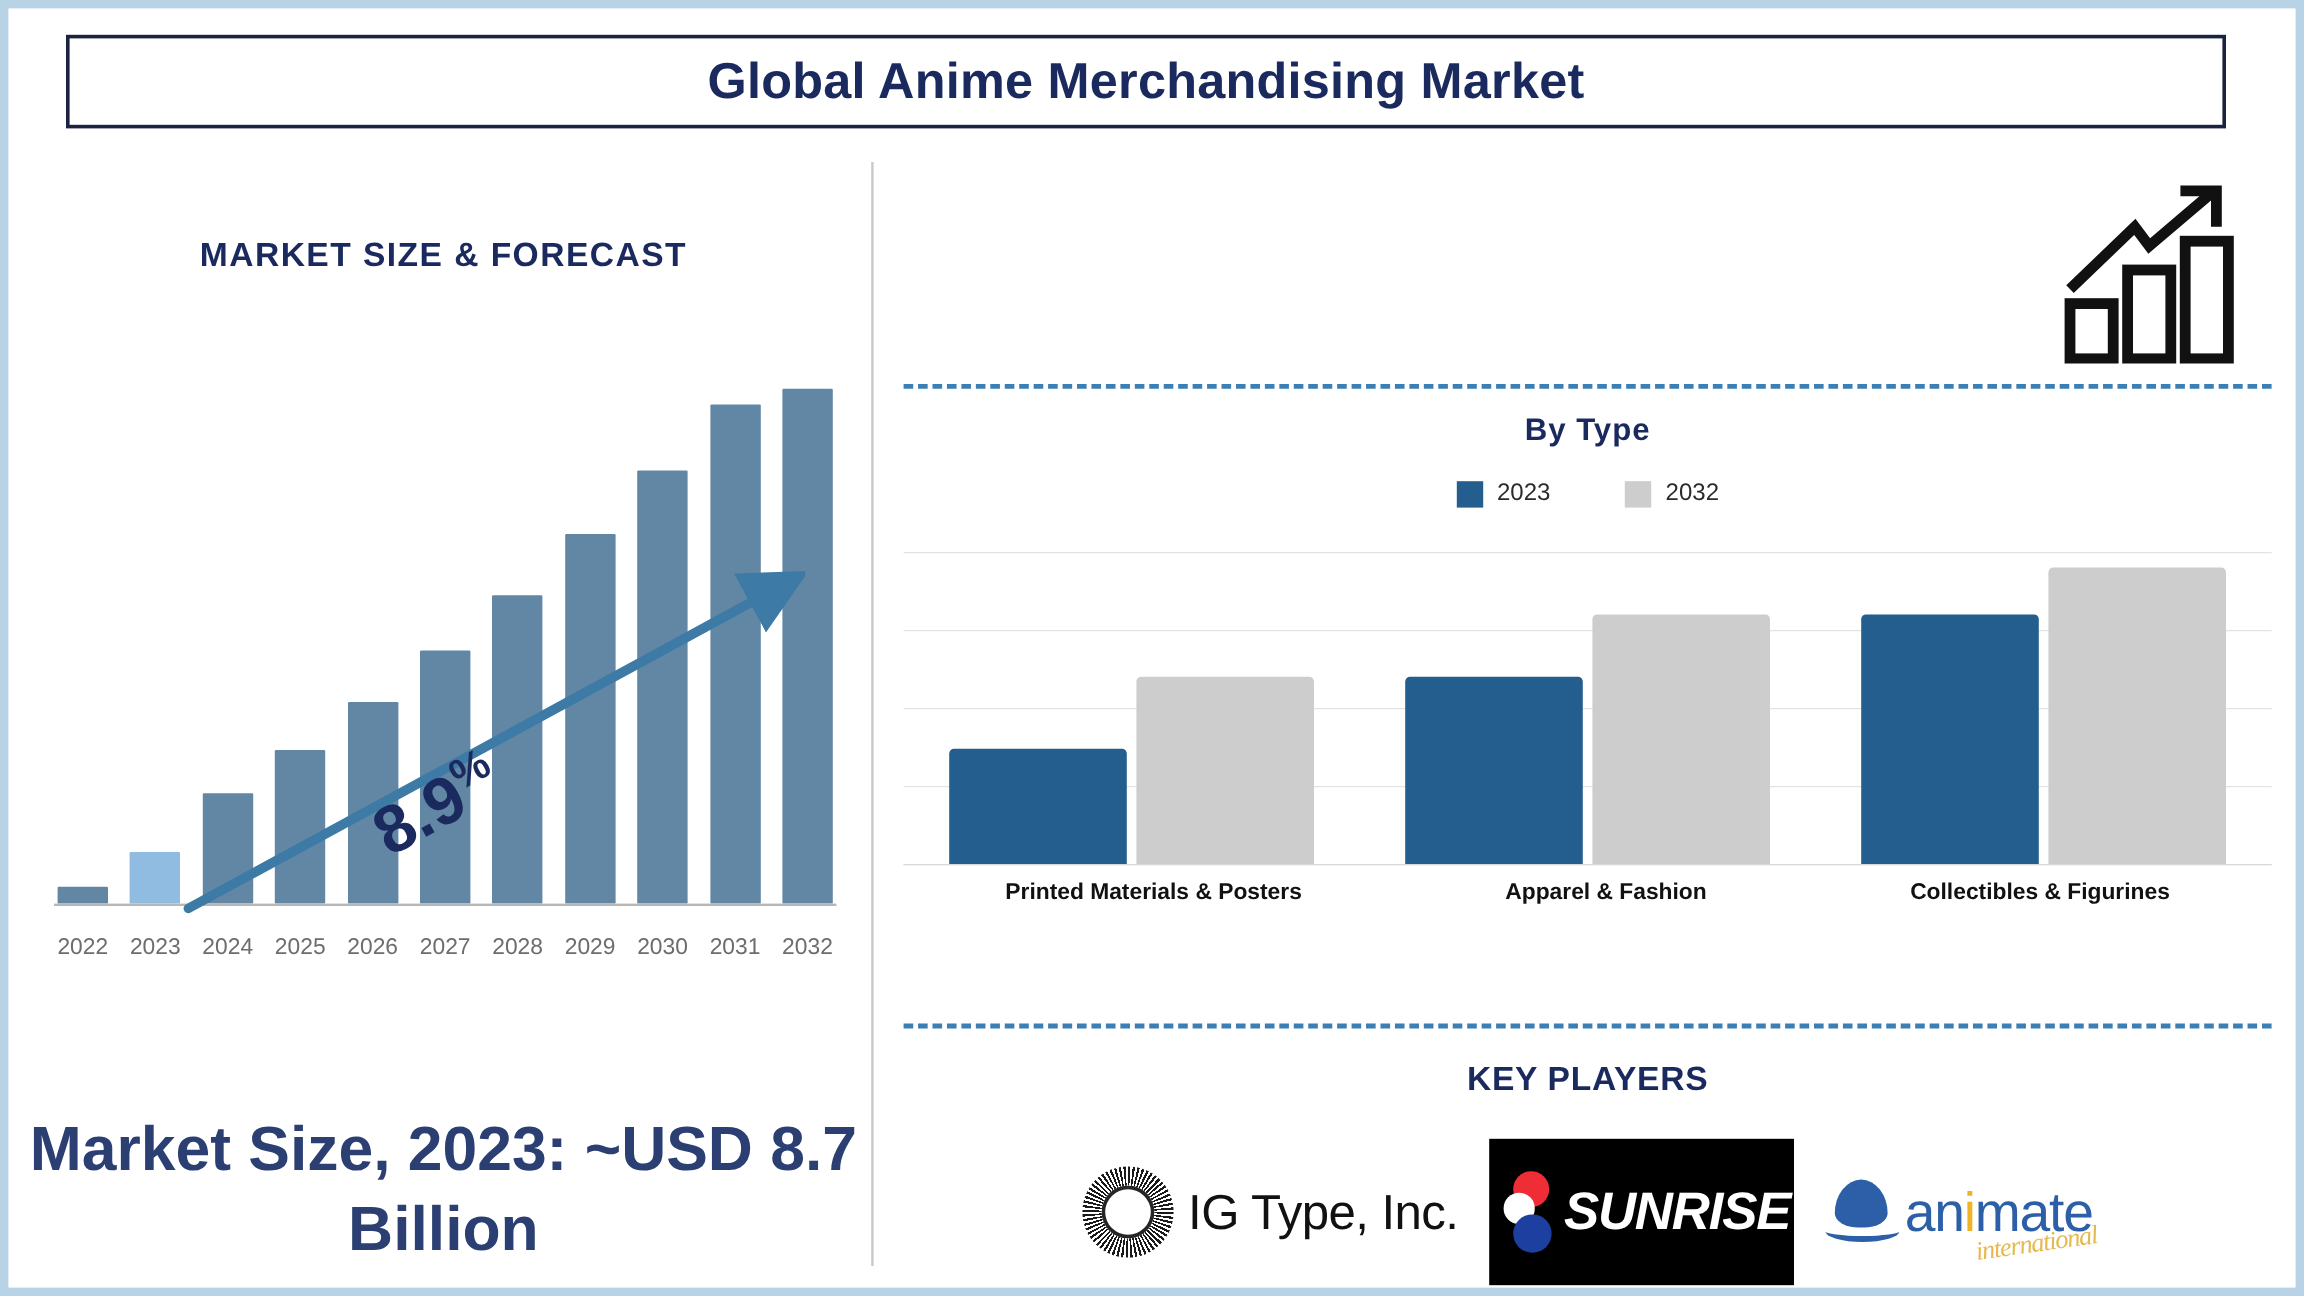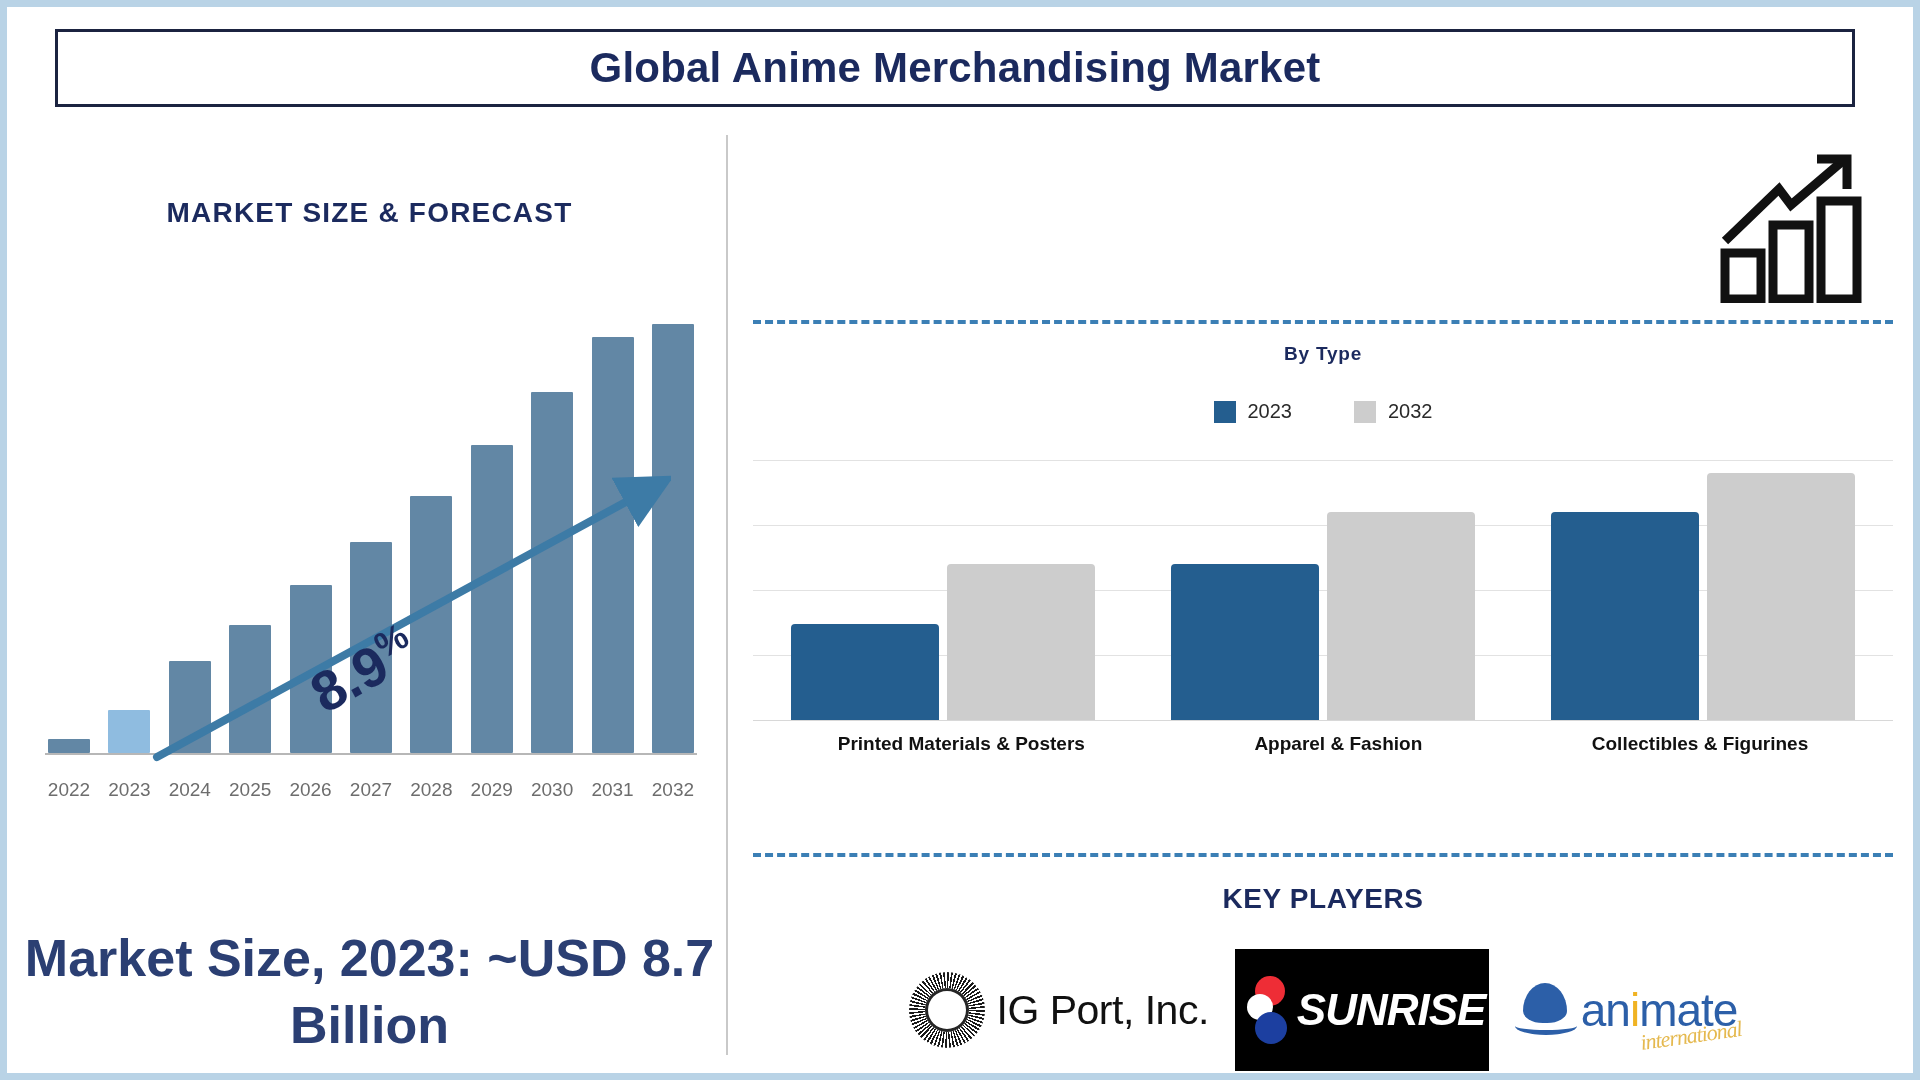--- a/index.html
+++ b/index.html
@@ -148,21 +148,21 @@
     width: 1140px; height: 0;
     border-top: 4px dashed #3b7fb5;
   }
   .dash-top { top: 185px; }
   .dash-bottom { top: 718px; }
 
   .bytype-title {
     position: absolute;
     left: 0; top: 208px; width: 1180px;
     text-align: center;
-    font-size: 19px; font-weight: bold;
+    font-size: 26px; font-weight: bold;
     color: #1b2a5e;
     letter-spacing: 0.8px;
   }
   .legend {
     position: absolute;
     left: 0; top: 265px; width: 1180px;
     display: flex; justify-content: center; gap: 62px;
     align-items: center;
   }
   .legend-item { display: flex; align-items: center; gap: 12px; }
@@ -446,21 +446,21 @@
       </div>
 
     <div class="dash-line dash-bottom"></div>
 
     <div class="key-players-title">KEY PLAYERS</div>
 
     <div class="logos">
 
       <div class="logo-igport">
         <div class="igport-mark"></div>
-        <div class="igport-text">IG Port, Inc.</div>
+        <div class="igport-text">IG Type, Inc.</div>
       </div>
 
       <div class="logo-sunrise">
         <div class="sunrise-dots">
           <div class="d-red"></div>
             <div class="d-white"></div>
             <div class="d-blue"></div>
         </div>
         <div class="sunrise-text">SUNRISE</div>
       </div>

